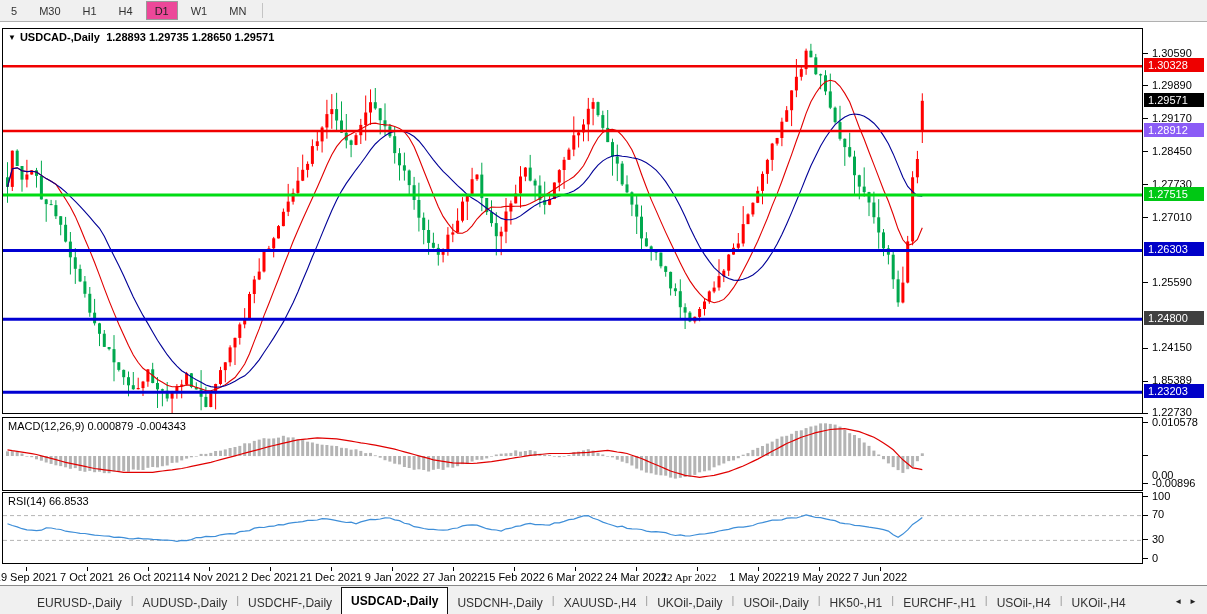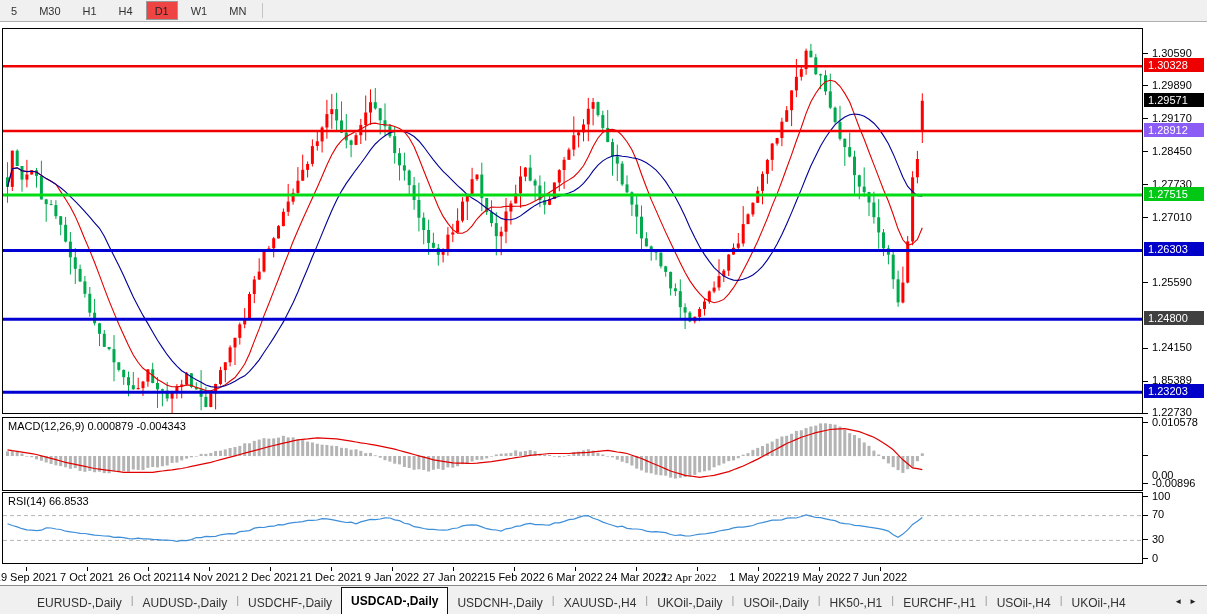--- a/index.html
+++ b/index.html
@@ -1,20 +1,20 @@
 <!DOCTYPE html>
 <html><head>
 <meta charset="utf-8">
 <style>
   *{margin:0;padding:0;box-sizing:border-box}
   html,body{width:1207px;height:614px;overflow:hidden}
   body{position:relative;background:#f0f0f0;font-family:"Liberation Sans",sans-serif;font-size:11px;color:#000}
   .toolbar{position:absolute;top:0;left:0;width:1207px;height:22px;background:#f0f0f0;border-bottom:1px solid #b0b0b0;display:flex;align-items:stretch}
   .tf-btn{display:flex;align-items:center;padding:0 8px;margin:1px 2px;color:#333;border:1px solid transparent}
-  .tf-btn.active{background:#ef4444;border:1px solid #9a9a9a;color:#222}
+  .tf-btn.active{background:#ec4899;border:1px solid #9a9a9a;color:#222}
   .tf-sep{width:1px;background:#c4c4c4;margin:3px 5px}
   .workspace{position:absolute;top:22px;left:0;width:1207px;height:563px;background:#ffffff}
   .panel{position:absolute;left:2px;width:1141px;border:1px solid #000;background:#fff}
   #main-panel{top:6px;height:386px}
   #macd-panel{top:395px;height:74px}
   #rsi-panel{top:470px;height:72px}
   .panel svg{position:absolute;top:0;left:0}
   .panel-label{position:absolute;top:2px;left:5px;white-space:nowrap;z-index:3}
   #chart-title{font-weight:bold}
   #chart-title .tri{font-size:8px;vertical-align:1px;margin-right:4px}
@@ -430,20 +430,23 @@
         <rect x="917.8" y="71.8" width="3" height="31.0" fill="#ff0000"></rect>
         <polyline points="4.5,157.9 9.3,139.8 14.2,138.9 19.0,141.8 23.9,142.6 28.7,142.3 33.5,143.0 38.4,146.4 43.2,149.6 48.1,152.3 52.9,155.2 57.7,162.6 62.6,170.2 67.4,177.9 72.3,187.4 77.1,198.5 81.9,210.3 86.8,221.6 91.6,233.5 96.5,246.4 101.3,259.4 106.1,271.9 111.0,283.9 115.8,295.2 120.7,306.0 125.5,316.4 130.3,326.0 135.2,333.5 140.0,339.3 144.9,342.9 149.7,346.5 154.5,350.5 159.4,353.3 164.2,356.2 169.1,357.7 173.9,357.8 178.7,357.4 183.6,355.9 188.4,356.4 193.3,358.4 198.1,359.8 202.9,361.6 207.8,361.8 212.6,360.4 217.5,358.2 222.3,355.8 227.1,352.0 232.0,348.5 236.8,342.2 241.7,335.1 246.5,324.8 251.3,312.1 256.2,299.9 261.0,286.6 265.9,274.5 270.7,262.1 275.5,250.0 280.4,237.3 285.2,225.1 290.1,212.5 294.9,201.2 299.7,190.2 304.6,179.5 309.4,169.0 314.3,158.3 319.1,147.2 323.9,136.0 328.8,125.7 333.6,117.6 338.5,111.6 343.3,107.5 348.1,105.0 353.0,102.2 357.8,100.1 362.7,97.2 367.5,94.6 372.3,94.1 377.2,95.2 382.0,95.8 386.9,96.1 391.7,97.4 396.5,99.4 401.4,103.0 406.2,109.0 411.1,117.7 415.9,129.3 420.7,141.5 425.6,153.7 430.4,165.9 435.3,177.7 440.1,187.4 444.9,194.4 449.8,200.6 454.6,204.1 459.5,204.3 464.3,201.9 469.1,196.8 474.0,190.0 478.8,185.0 483.7,180.8 488.5,178.0 493.3,178.2 498.2,178.1 503.0,177.2 507.9,177.4 512.7,177.3 517.5,177.1 522.4,176.4 527.2,174.6 532.1,172.0 536.9,169.6 541.7,166.5 546.6,163.2 551.4,160.3 556.3,157.0 561.1,153.6 565.9,150.9 570.8,147.7 575.6,142.9 580.5,136.8 585.3,127.7 590.1,117.4 595.0,109.0 599.8,103.5 604.7,100.8 609.5,100.4 614.3,101.8 619.2,106.7 624.0,112.7 628.9,120.8 633.7,131.5 638.5,145.2 643.4,158.3 648.2,170.6 653.1,181.6 657.9,192.6 662.7,203.4 667.6,213.8 672.4,223.7 677.3,234.0 682.1,243.6 686.9,251.9 691.8,258.9 696.6,264.7 701.5,269.6 706.3,272.1 711.1,273.7 716.0,272.5 720.8,270.4 725.7,265.2 730.5,258.7 735.3,250.9 740.2,241.6 745.0,232.2 749.9,222.3 754.7,212.2 759.5,200.9 764.4,189.3 769.2,176.6 774.1,164.9 778.9,152.3 783.7,139.0 788.6,125.6 793.4,111.8 798.3,98.5 803.1,84.4 807.9,72.8 812.8,64.2 817.6,57.4 822.5,52.7 827.3,51.3 832.1,52.5 837.0,57.3 841.8,64.4 846.7,73.1 851.5,85.6 856.3,98.5 861.2,110.3 866.0,123.0 870.9,135.6 875.7,148.1 880.5,160.7 885.4,172.3 890.2,185.5 895.1,200.1 899.9,210.8 904.7,216.3 909.6,214.8 914.4,210.5 919.3,198.8" fill="none" stroke="#e00000" stroke-width="1.1"></polyline>
         <polyline points="4.5,157.9 9.3,139.8 14.2,138.9 19.0,141.8 23.9,142.6 28.7,142.3 33.5,143.0 38.4,146.4 43.2,149.6 48.1,152.3 52.9,155.4 57.7,158.8 62.6,162.9 67.4,167.6 72.3,172.4 77.1,177.4 81.9,182.6 86.8,188.2 91.6,193.8 96.5,199.3 101.3,207.3 106.1,217.2 111.0,227.0 115.8,236.6 120.7,246.7 125.5,257.4 130.3,268.1 135.2,277.5 140.0,286.4 144.9,294.6 149.7,303.0 154.5,311.2 159.4,318.6 164.2,325.7 169.1,331.9 173.9,337.1 178.7,341.7 183.6,344.7 188.4,347.9 193.3,350.7 198.1,353.2 202.9,356.0 207.8,357.6 212.6,358.3 217.5,357.9 222.3,356.8 227.1,354.7 232.0,352.2 236.8,349.3 241.7,346.8 246.5,342.3 251.3,336.8 256.2,330.9 261.0,323.5 265.9,316.3 270.7,308.9 275.5,301.0 280.4,292.9 285.2,283.6 290.1,273.8 294.9,263.0 299.7,251.2 304.6,239.7 309.4,227.8 314.3,216.4 319.1,204.6 323.9,193.0 328.8,181.5 333.6,171.3 338.5,162.1 343.3,154.4 348.1,147.6 353.0,140.8 357.8,134.5 362.7,127.7 367.5,120.9 372.3,115.0 377.2,110.4 382.0,106.7 386.9,103.8 391.7,102.5 396.5,102.2 401.4,102.6 406.2,104.5 411.1,107.5 415.9,112.0 420.7,117.8 425.6,124.5 430.4,130.8 435.3,136.9 440.1,142.4 444.9,146.9 449.8,151.8 454.6,156.6 459.5,161.0 464.3,165.6 469.1,169.1 474.0,171.9 478.8,175.5 483.7,179.2 488.5,182.7 493.3,186.3 498.2,189.4 503.0,190.7 507.9,190.8 512.7,189.6 517.5,186.9 522.4,183.2 527.2,179.8 532.1,176.4 536.9,173.8 541.7,172.3 546.6,170.7 551.4,168.8 556.3,167.2 561.1,165.5 565.9,164.0 570.8,162.0 575.6,158.8 580.5,154.4 585.3,148.7 590.1,141.9 595.0,136.1 599.8,131.9 604.7,128.9 609.5,127.0 614.3,126.4 619.2,127.2 624.0,127.8 628.9,128.8 633.7,129.6 638.5,131.3 643.4,133.7 648.2,137.1 653.1,141.2 657.9,146.5 662.7,152.6 667.6,160.3 672.4,168.2 677.3,177.4 682.1,187.6 686.9,198.5 691.8,208.6 696.6,217.7 701.5,225.6 706.3,232.4 711.1,238.6 716.0,243.2 720.8,247.1 725.7,249.6 730.5,251.1 735.3,251.4 740.2,250.3 745.0,248.5 749.9,246.0 754.7,242.2 759.5,237.3 764.4,230.9 769.2,223.5 774.1,215.0 778.9,205.5 783.7,194.9 788.6,183.6 793.4,172.0 798.3,160.4 803.1,148.3 807.9,136.8 812.8,126.7 817.6,117.0 822.5,108.8 827.3,101.8 832.1,95.7 837.0,91.5 841.8,88.1 846.7,85.8 851.5,85.0 856.3,85.6 861.2,87.3 866.0,90.2 870.9,94.2 875.7,99.7 880.5,106.6 885.4,114.8 890.2,124.9 895.1,136.6 899.9,148.2 904.7,157.4 909.6,162.6 914.4,166.7 919.3,167.2" fill="none" stroke="#000096" stroke-width="1.1"></polyline>
         <line x1="0" x2="1139" y1="37.2" y2="37.2" stroke="#f00000" stroke-width="2.6"></line>
         <line x1="0" x2="1139" y1="102.0" y2="102.0" stroke="#f00000" stroke-width="2.6"></line>
         <line x1="0" x2="1139" y1="165.9" y2="165.9" stroke="#00dc14" stroke-width="3"></line>
         <line x1="0" x2="1139" y1="221.4" y2="221.4" stroke="#0000d2" stroke-width="3"></line>
         <line x1="0" x2="1139" y1="290.2" y2="290.2" stroke="#0000d2" stroke-width="3"></line>
         <line x1="0" x2="1139" y1="363.3" y2="363.3" stroke="#0000d2" stroke-width="3"></line>
       </svg>
+    <div class="panel-label" id="chart-title">
+      <span class="tri">▼</span><span>USDCAD-,Daily</span>&nbsp;&nbsp;<span>1.28893 1.29735 1.28650 1.29571</span>
+    </div>
   </div>
 
   <div class="panel" id="macd-panel">
     <svg id="macd-svg" width="1139" height="72">
         <rect x="3.0" y="33.3" width="3" height="4.7" fill="#b4b4b4"></rect>
         <rect x="7.8" y="33.1" width="3" height="4.9" fill="#b4b4b4"></rect>
         <rect x="12.7" y="33.7" width="3" height="4.4" fill="#b4b4b4"></rect>
         <rect x="17.5" y="35.5" width="3" height="2.5" fill="#b4b4b4"></rect>
         <rect x="22.4" y="38.0" width="3" height="0.6" fill="#b4b4b4"></rect>
         <rect x="27.2" y="38.0" width="3" height="1.2" fill="#b4b4b4"></rect>

